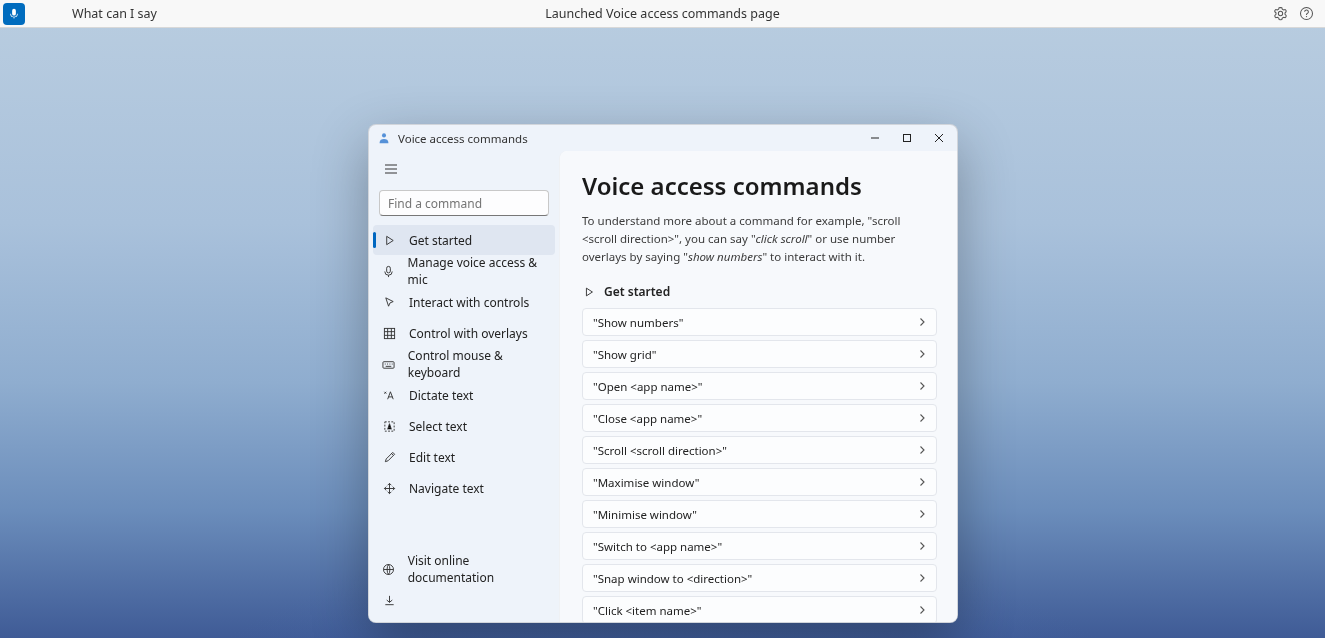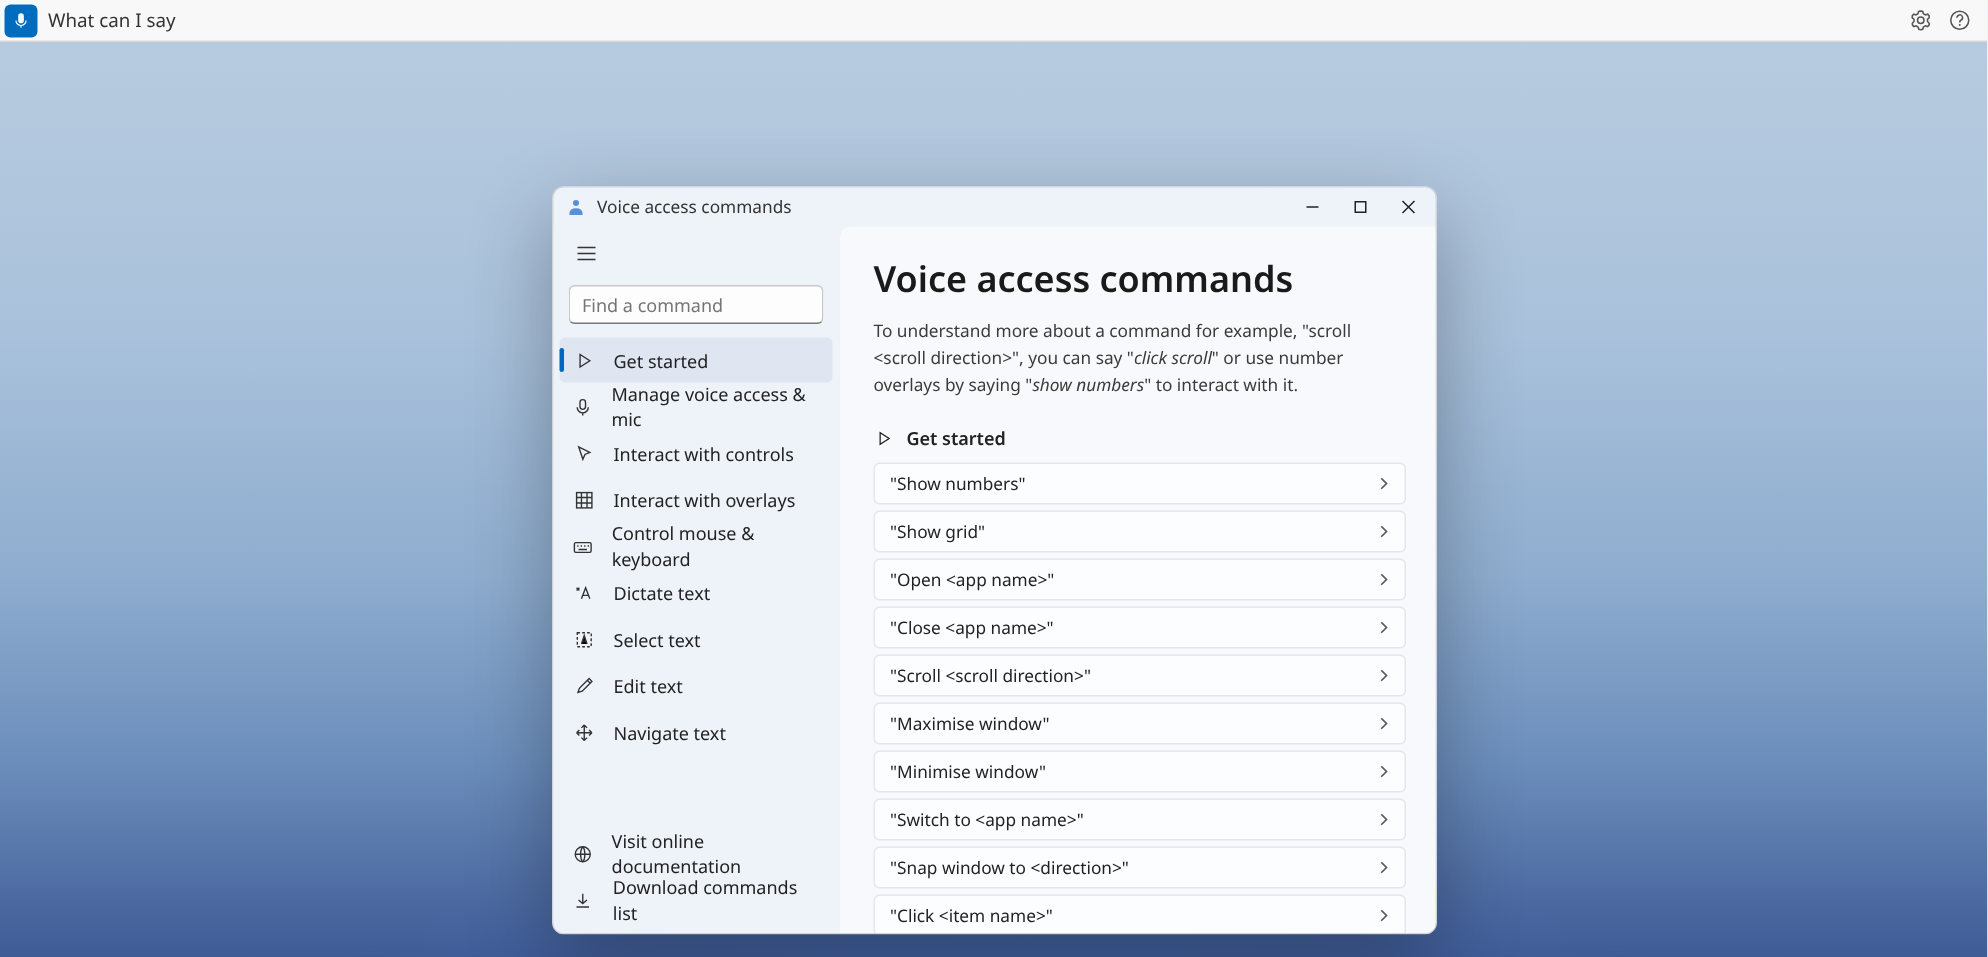--- a/index.html
+++ b/index.html
@@ -15,20 +15,21 @@
         radial-gradient(ellipse 600px 300px at 25% 125%, rgba(60,91,171,0.6), transparent 55%),
         linear-gradient(#b9cde0 0%, #a9c1db 35%, #8fadcf 60%, #6b8dbb 80%, #3f5b96 100%);
     }
 
     
     .voice-bar {
       position: absolute; top: 0; left: 0; right: 0; height: 28px;
       background: #f8f8f8; border-bottom: 1px solid #d8d8d8;
       display: flex; align-items: center; font-size: 12.5px; color: #333;
       z-index: 10;
+      gap: 40px;
     }
     .mic-button {
       width: 22px; height: 22px; margin: 3px 7px 3px 3px;
       background: #006cbe; border-radius: 4px;
       display: flex; align-items: center; justify-content: center;
       color: #fff;
     }
     .status-text { position: absolute; left: 50%; transform: translateX(-50%); color: #333; }
     .voice-bar-right { margin-left: auto; display: flex; gap: 10px; padding-right: 11px; color: #555; }
     .top-icon { width: 16px; height: 16px; display:flex; align-items:center; justify-content:center; }
@@ -113,20 +114,21 @@
 <div class="wallpaper"></div>
 
 <div class="voice-bar">
   <div class="mic-button">
     <svg width="12" height="12" viewBox="0 0 16 16">
         <path fill="currentColor" d="M8 10a2.5 2.5 0 0 0 2.5-2.5v-4a2.5 2.5 0 1 0-5 0v4A2.5 2.5 0 0 0 8 10z"></path>
         <path fill="currentColor" d="M12 7.5a4 4 0 0 1-8 0H3a5 5 0 0 0 4.5 4.97V14h1v-1.53A5 5 0 0 0 13 7.5h-1z"></path>
       </svg>
   </div>
   <span>What can I say</span>
+  <span class="status-text">Launched Voice access commands page</span>
   <div class="voice-bar-right">
     <span class="top-icon">
       <svg width="15" height="15" viewBox="0 0 16 16">
           <path fill="none" stroke="currentColor" stroke-width="1.1" d="M8 10.3A2.3 2.3 0 1 0 8 5.7a2.3 2.3 0 0 0 0 4.6zM8 1.5l1.4.3.5 1.6 1.4.8 1.6-.5 1 1 .1 1.4-1.2 1.2.0 1.6 1.2 1.2-.1 1.4-1 1-1.6-.5-1.4.8-.5 1.6-1.4.3-1.4-.3-.5-1.6-1.4-.8-1.6.5-1-1-.1-1.4 1.2-1.2v-1.6L1.9 6.1l.1-1.4 1-1 1.6.5 1.4-.8.5-1.6L8 1.5z"></path>
         </svg>
     </span>
     <span class="top-icon">
       <svg width="15" height="15" viewBox="0 0 16 16">
           <circle cx="8" cy="8" r="6.4" fill="none" stroke="currentColor" stroke-width="1.1"></circle>
           <path fill="none" stroke="currentColor" stroke-width="1.1" d="M6 6.2a2 2 0 1 1 2.8 1.8C8.3 8.3 8 8.7 8 9.3v.3"></path>
@@ -209,21 +211,21 @@
             </span>
           <span>Interact with controls</span>
         </li>
         <li class="nav-item">
           <span class="nicon">
               <svg width="13" height="13" viewBox="0 0 14 14">
                 <rect x="1.5" y="1.5" width="11" height="11" fill="none" stroke="currentColor"></rect>
                 <path stroke="currentColor" d="M5 1.5v11M9 1.5v11M1.5 5h11M1.5 9h11"></path>
               </svg>
             </span>
-          <span>Interact with overlays</span>
+          <span>Control with overlays</span>
         </li>
         <li class="nav-item">
           <span class="nicon">
               <svg width="13" height="13" viewBox="0 0 14 14">
                 <rect x="1" y="4" width="12" height="7" rx="1" fill="none" stroke="currentColor"></rect>
                 <path stroke="currentColor" d="M3 6.5h1M5.5 6.5h1M8 6.5h1M10.5 6.5h1M4 9h6"></path>
               </svg>
             </span>
           <span>Control mouse &amp; keyboard</span>
         </li>
@@ -271,21 +273,20 @@
               </svg>
             </span>
           <span>Visit online documentation</span>
         </li>
         <li class="nav-item">
           <span class="nicon">
               <svg width="13" height="13" viewBox="0 0 14 14">
                 <path fill="none" stroke="currentColor" d="M7 2v7M4 6.5L7 9l3-2.5M2.5 11.5h9"></path>
               </svg>
             </span>
-          <span>Download commands list</span>
         </li>
       </ul>
     </div>
 
     <div class="content">
       <h1>Voice access commands</h1>
       <p>
         <span>To understand more about a command for example, "scroll &lt;scroll direction&gt;", you can say "</span><em>click scroll</em><span>" or use number overlays by saying "</span><em>show numbers</em><span>" to interact with it.</span>
       </p>
       <div class="section-head">

